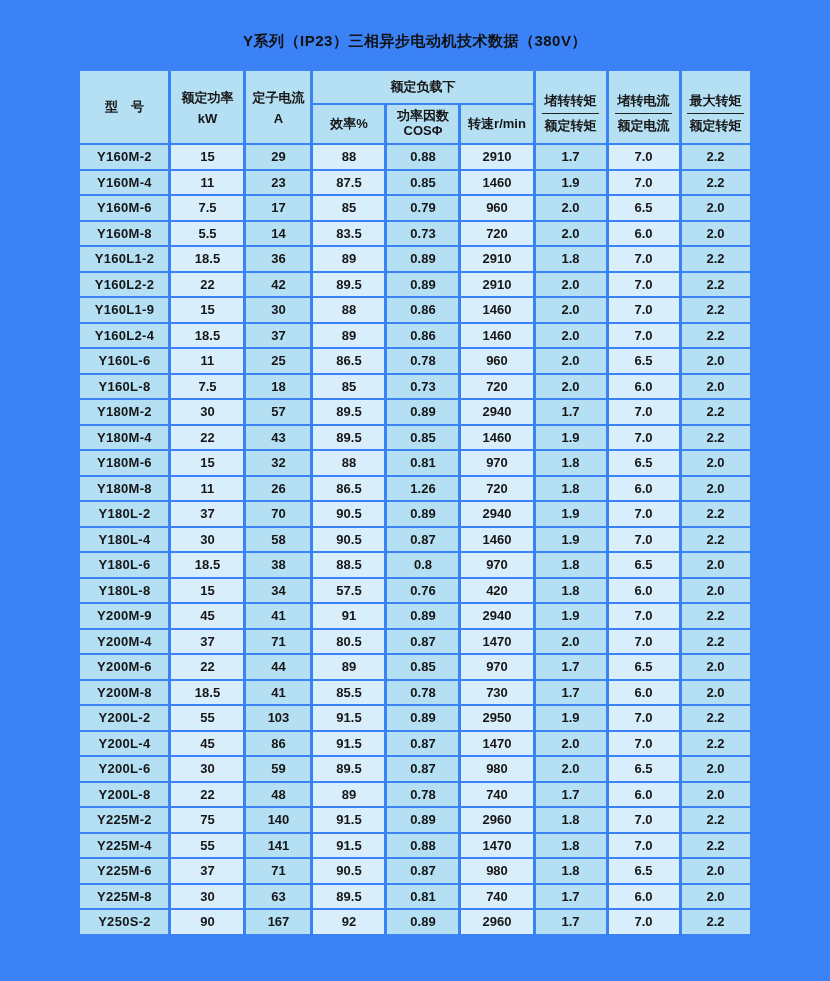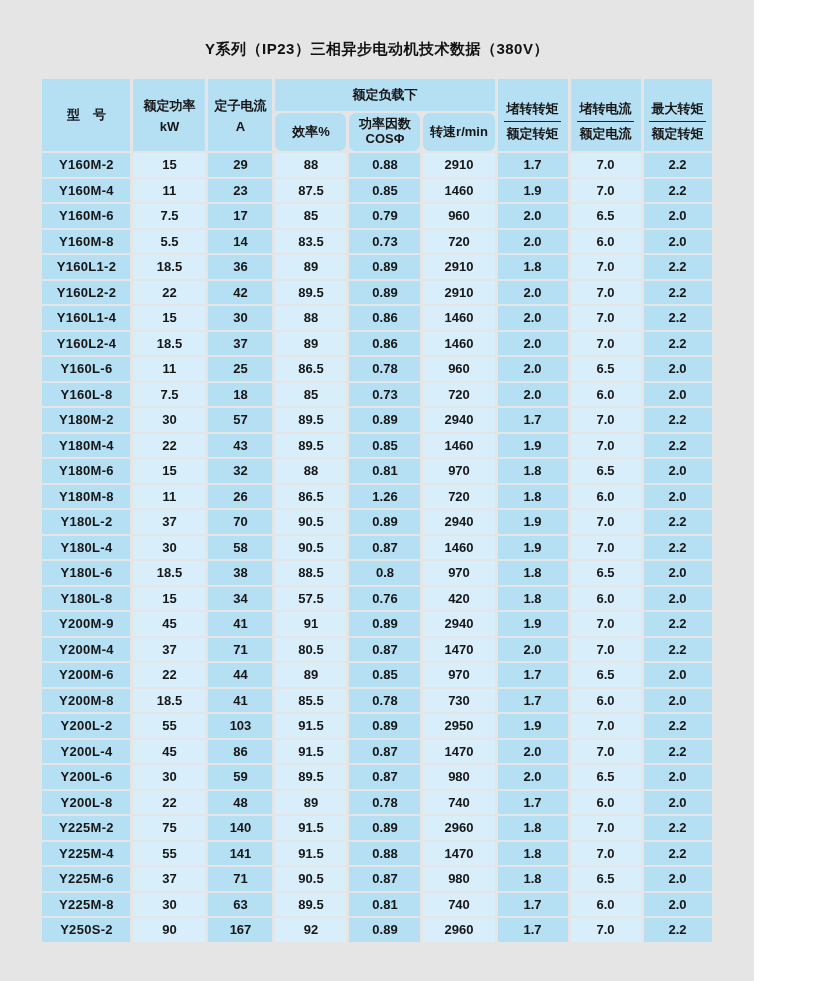--- a/index.html
+++ b/index.html
@@ -2,26 +2,26 @@
 <html><head>
 <meta charset="utf-8">
 <style>
   html, body {
     margin: 0;
     padding: 0;
     background: #ffffff;
     font-family: "Liberation Sans", "DejaVu Sans", sans-serif;
   }
   .page {
-    width: 754px;
+    width: 830px;
     height: 981px;
-    background: #e5e5e5;
+    background: #3b82f6;
     overflow: hidden;
     box-sizing: border-box;
-    padding-top: 40px;
+    padding-top: 32px;
   }
   .title {
     text-align: center;
     font-size: 15px;
     font-weight: bold;
     color: #111111;
     letter-spacing: 0.5px;
     margin-bottom: 18px;
   }
   table.motor-table {
@@ -37,21 +37,21 @@
     font-weight: bold;
     color: #161616;
     padding: 0;
   }
   th { font-size: 13px; }
   td { font-size: 13px; height: 23.5px; }
   .dark  { background: #b5dff3; }
   .light { background: #d9eefb; }
   th.hdr { background: #b5dff3; }
   th.group { height: 32px; }
-  th.sub { height: 38px; line-height: 1.15; border-radius: 7px; }
+  th.sub { height: 38px; line-height: 1.15; }
   .two-line .l2 { margin-top: 4px; }
   .fraction .num { padding-bottom: 3px; margin-top: 12px; }
   .fraction .den { padding-top: 3px; }
   .fracline {
     width: 57px;
     height: 0;
     border-top: 1.5px solid #222222;
     margin: 0 auto;
   }
   .model-cell { letter-spacing: 0.3px; text-align: center; }
@@ -177,21 +177,21 @@
           <td class="light">22</td>
           <td class="dark">42</td>
           <td class="light">89.5</td>
           <td class="dark">0.89</td>
           <td class="light">2910</td>
           <td class="dark">2.0</td>
           <td class="light">7.0</td>
           <td class="dark">2.2</td>
         </tr>
         <tr>
-          <td class="dark model-cell">Y160L1-4</td>
+          <td class="dark model-cell">Y160L1-9</td>
           <td class="light">15</td>
           <td class="dark">30</td>
           <td class="light">88</td>
           <td class="dark">0.86</td>
           <td class="light">1460</td>
           <td class="dark">2.0</td>
           <td class="light">7.0</td>
           <td class="dark">2.2</td>
         </tr>
         <tr>

